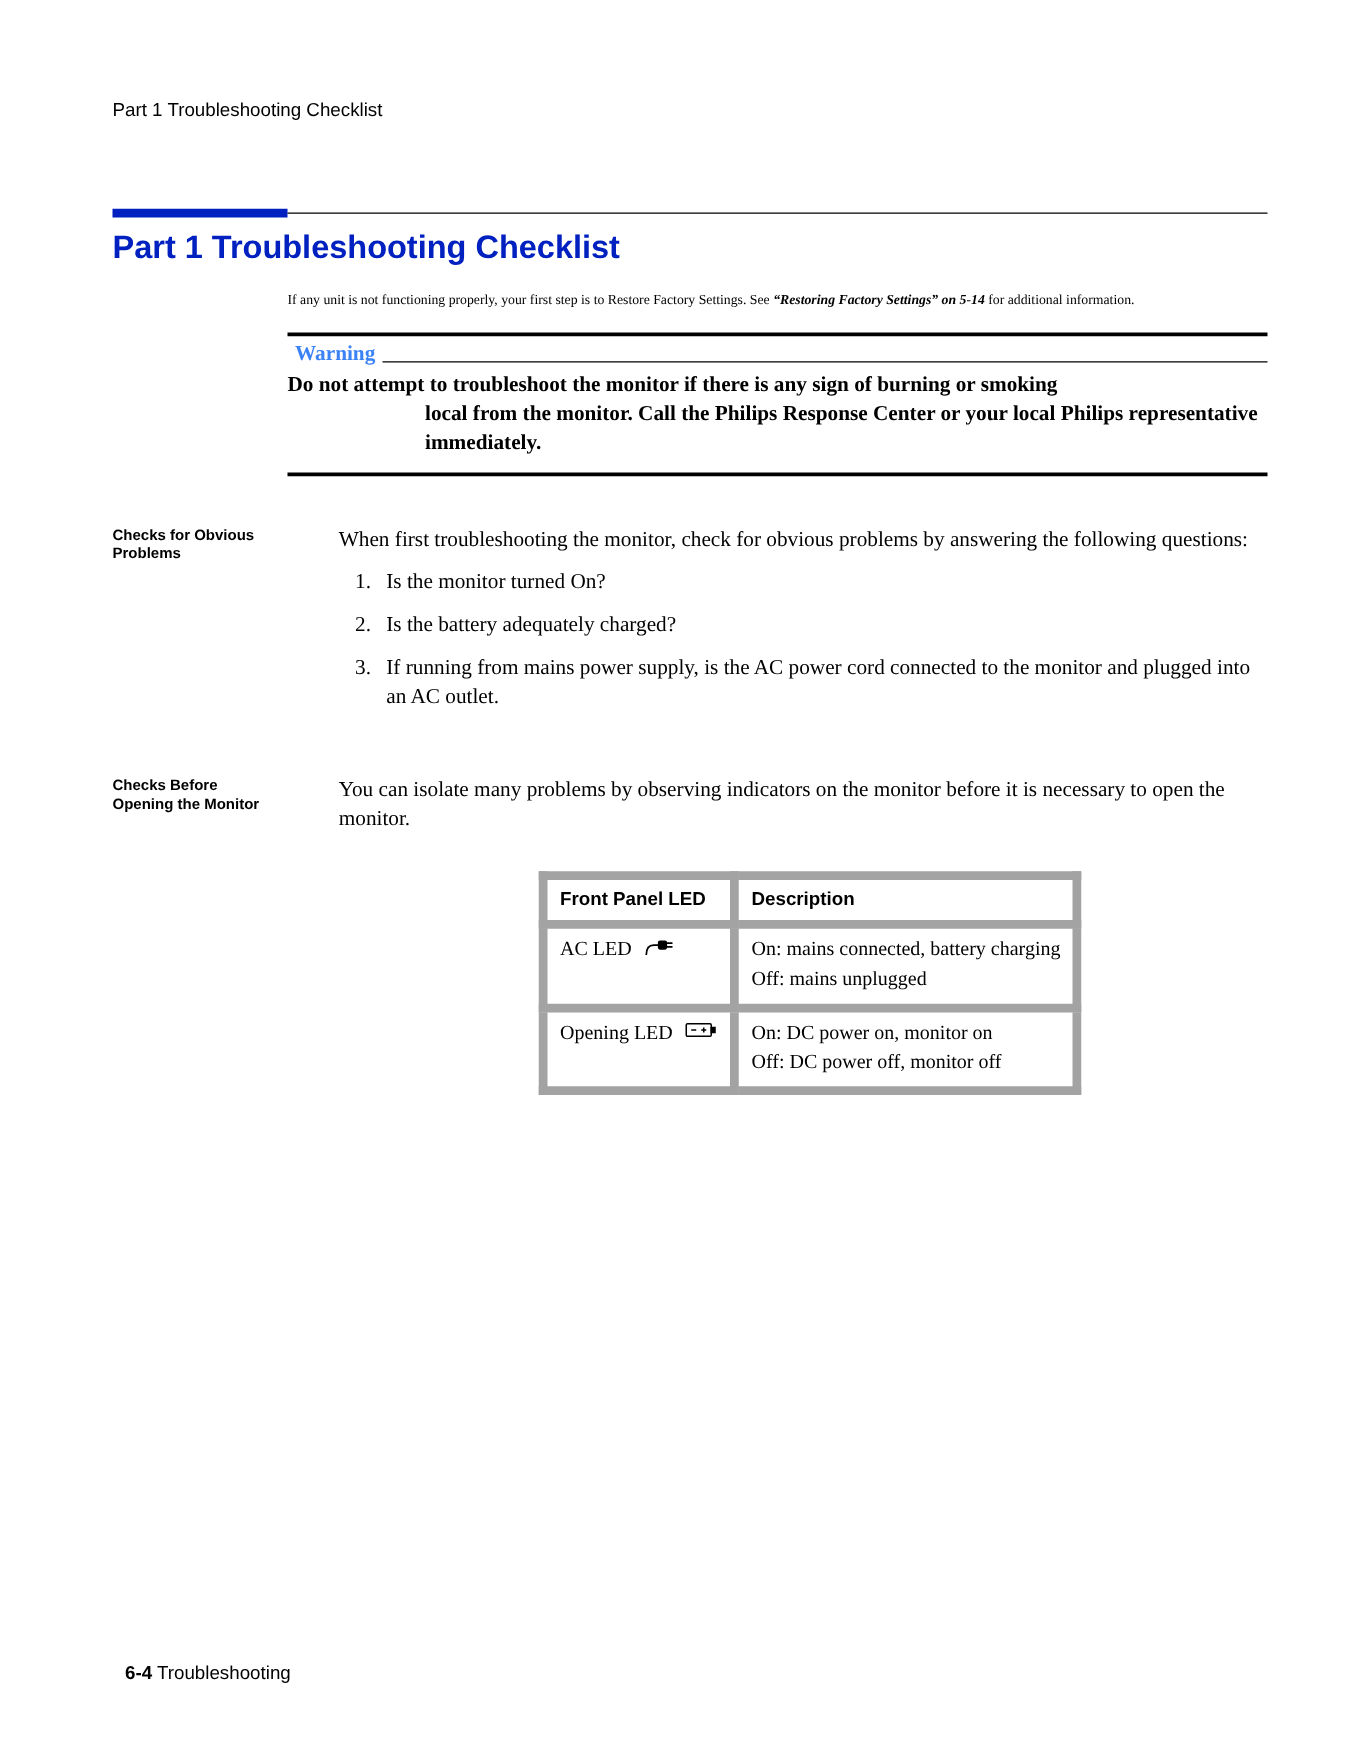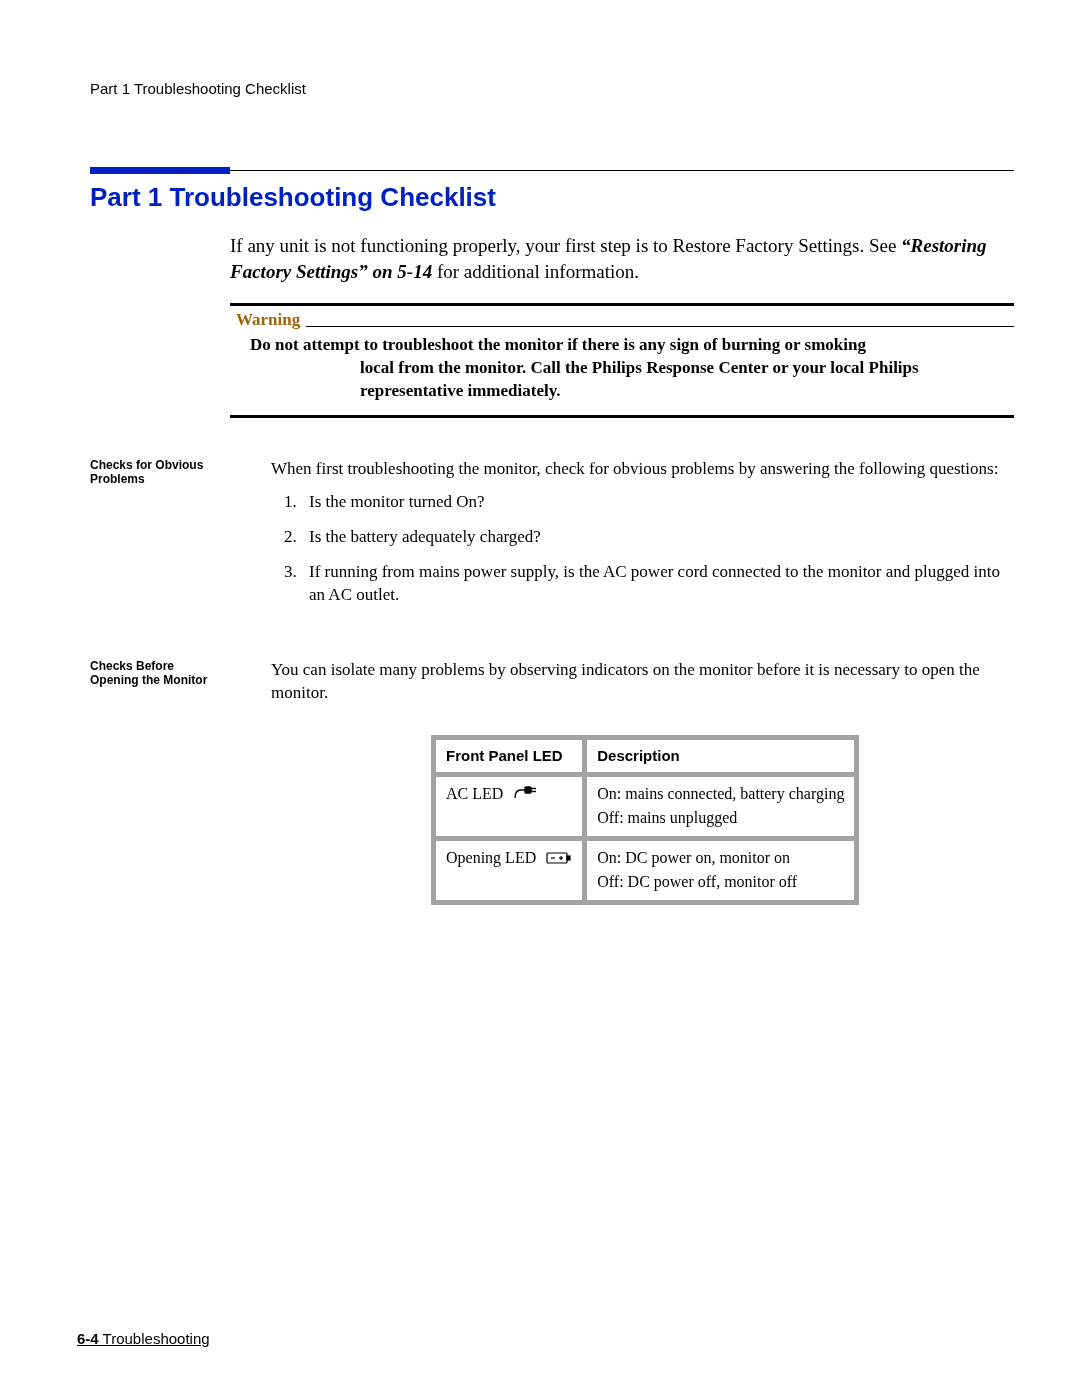--- a/index.html
+++ b/index.html
@@ -48,58 +48,57 @@
     font-family: Arial, Helvetica, sans-serif;
     color: #0020c0;
     font-weight: bold;
     font-size: 26px;
     margin: 8px 0 20px 0;
   }
   .body-col {
     margin-left: 140px;
   }
   .intro {
-    font-size: 19px;
+    font-size: 11px;
     line-height: 1.35;
   }
   .intro .ref {
     font-style: italic;
     font-weight: bold;
   }
   .warning-block {
     margin-top: 18px;
   }
   .thick-rule {
     border-top: 3px solid #000;
     margin: 6px 0 2px 0;
   }
   .warning-label-row {
     display: flex;
     align-items: baseline;
   }
   .warning-label {
-    color: #a16207;
+    color: #3b82f6;
     font-weight: bold;
     font-size: 17px;
     padding: 2px 6px 0 6px;
     white-space: nowrap;
   }
   .warning-label-underline {
     flex: 1;
     border-bottom: 1px solid #000;
     height: 1px;
     align-self: flex-end;
     margin-bottom: 3px;
   }
   .warning-text {
     font-weight: bold;
     font-size: 17px;
     line-height: 1.35;
     padding: 4px 0 6px 0;
-    margin-left: 20px;
   }
   .warning-text .line2 {
     display: block;
     padding-left: 110px;
   }
   .subsection {
     display: flex;
     margin-top: 40px;
     align-items: flex-start;
   }
@@ -126,21 +125,21 @@
   ol.qlist li {
     padding-left: 8px;
     margin-bottom: 12px;
   }
   table.led {
     border-collapse: collapse;
     margin: 30px 0 0 160px;
     font-size: 16px;
   }
   table.led th, table.led td {
-    border: 5px solid #a3a3a3;
+    border: 7px solid #a3a3a3;
     padding: 6px 10px;
     text-align: left;
     vertical-align: top;
   }
   table.led th {
     font-family: Arial, Helvetica, sans-serif;
     font-weight: bold;
     font-size: 15px;
   }
   .led-cell {
@@ -151,24 +150,23 @@
     vertical-align: middle;
     margin-left: 6px;
   }
   .desc-line {
     display: block;
     margin-bottom: 2px;
   }
   .footer {
     position: absolute;
     bottom: 50px;
-    left: 77px;
+    left: 100px;
     font-family: Arial, Helvetica, sans-serif;
     font-size: 15px;
-    text-decoration: underline;
   }
   .footer .pagenum {
     font-weight: bold;
   }
 </style>
 </head>
 <body>
 
 <div class="page">
 

